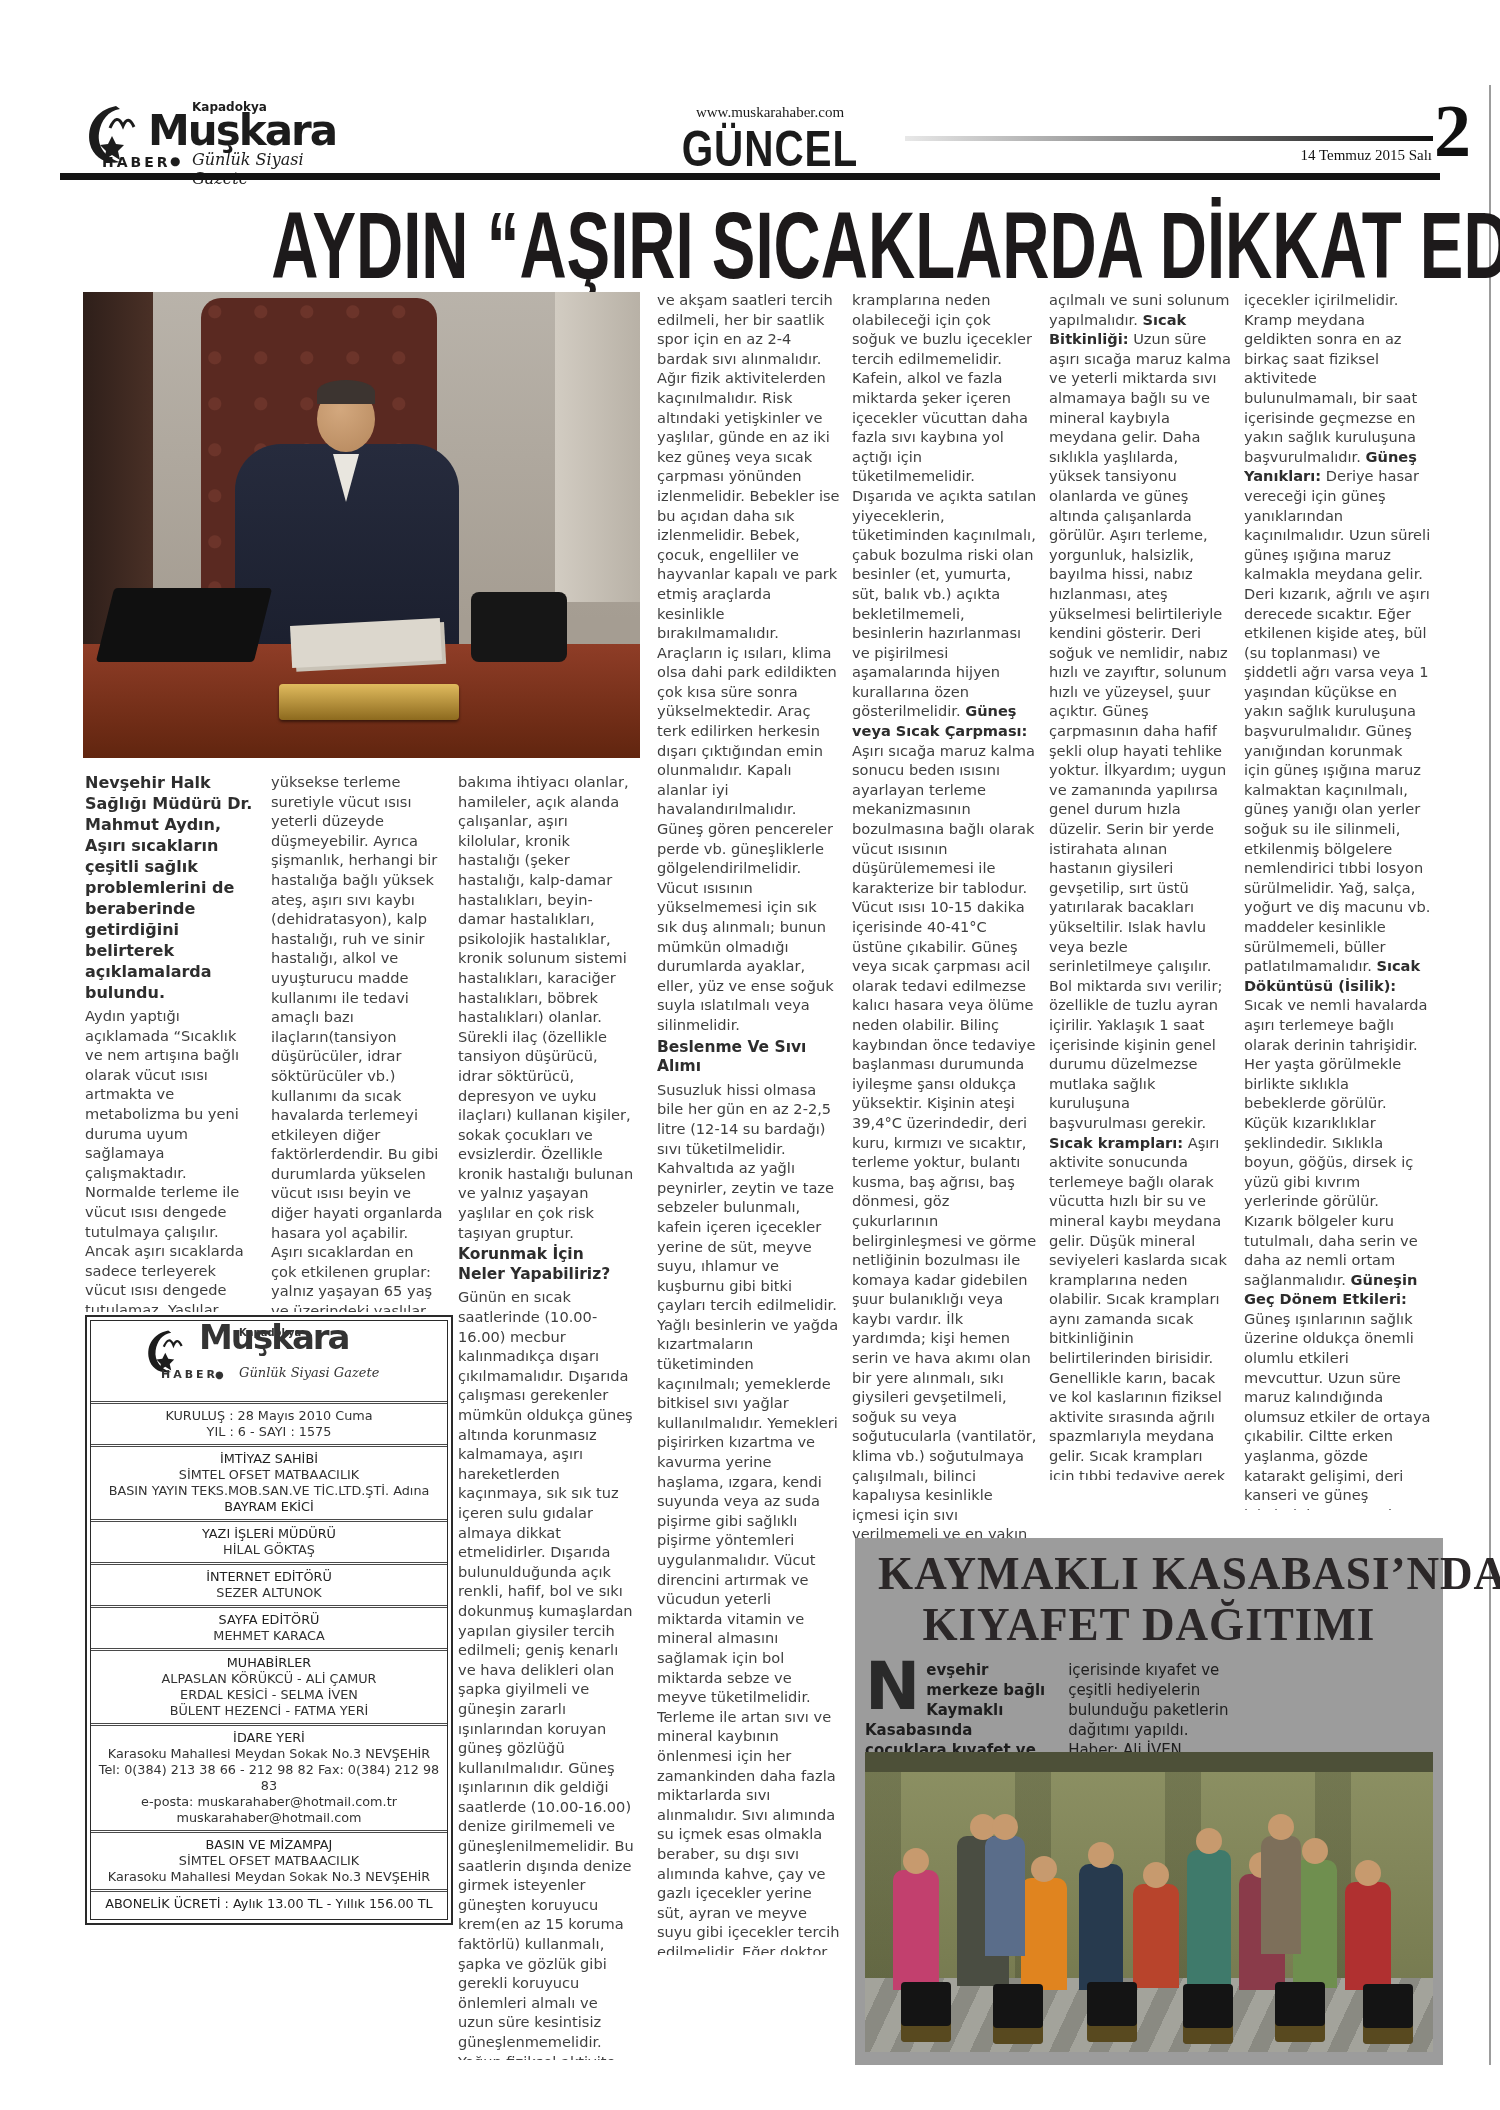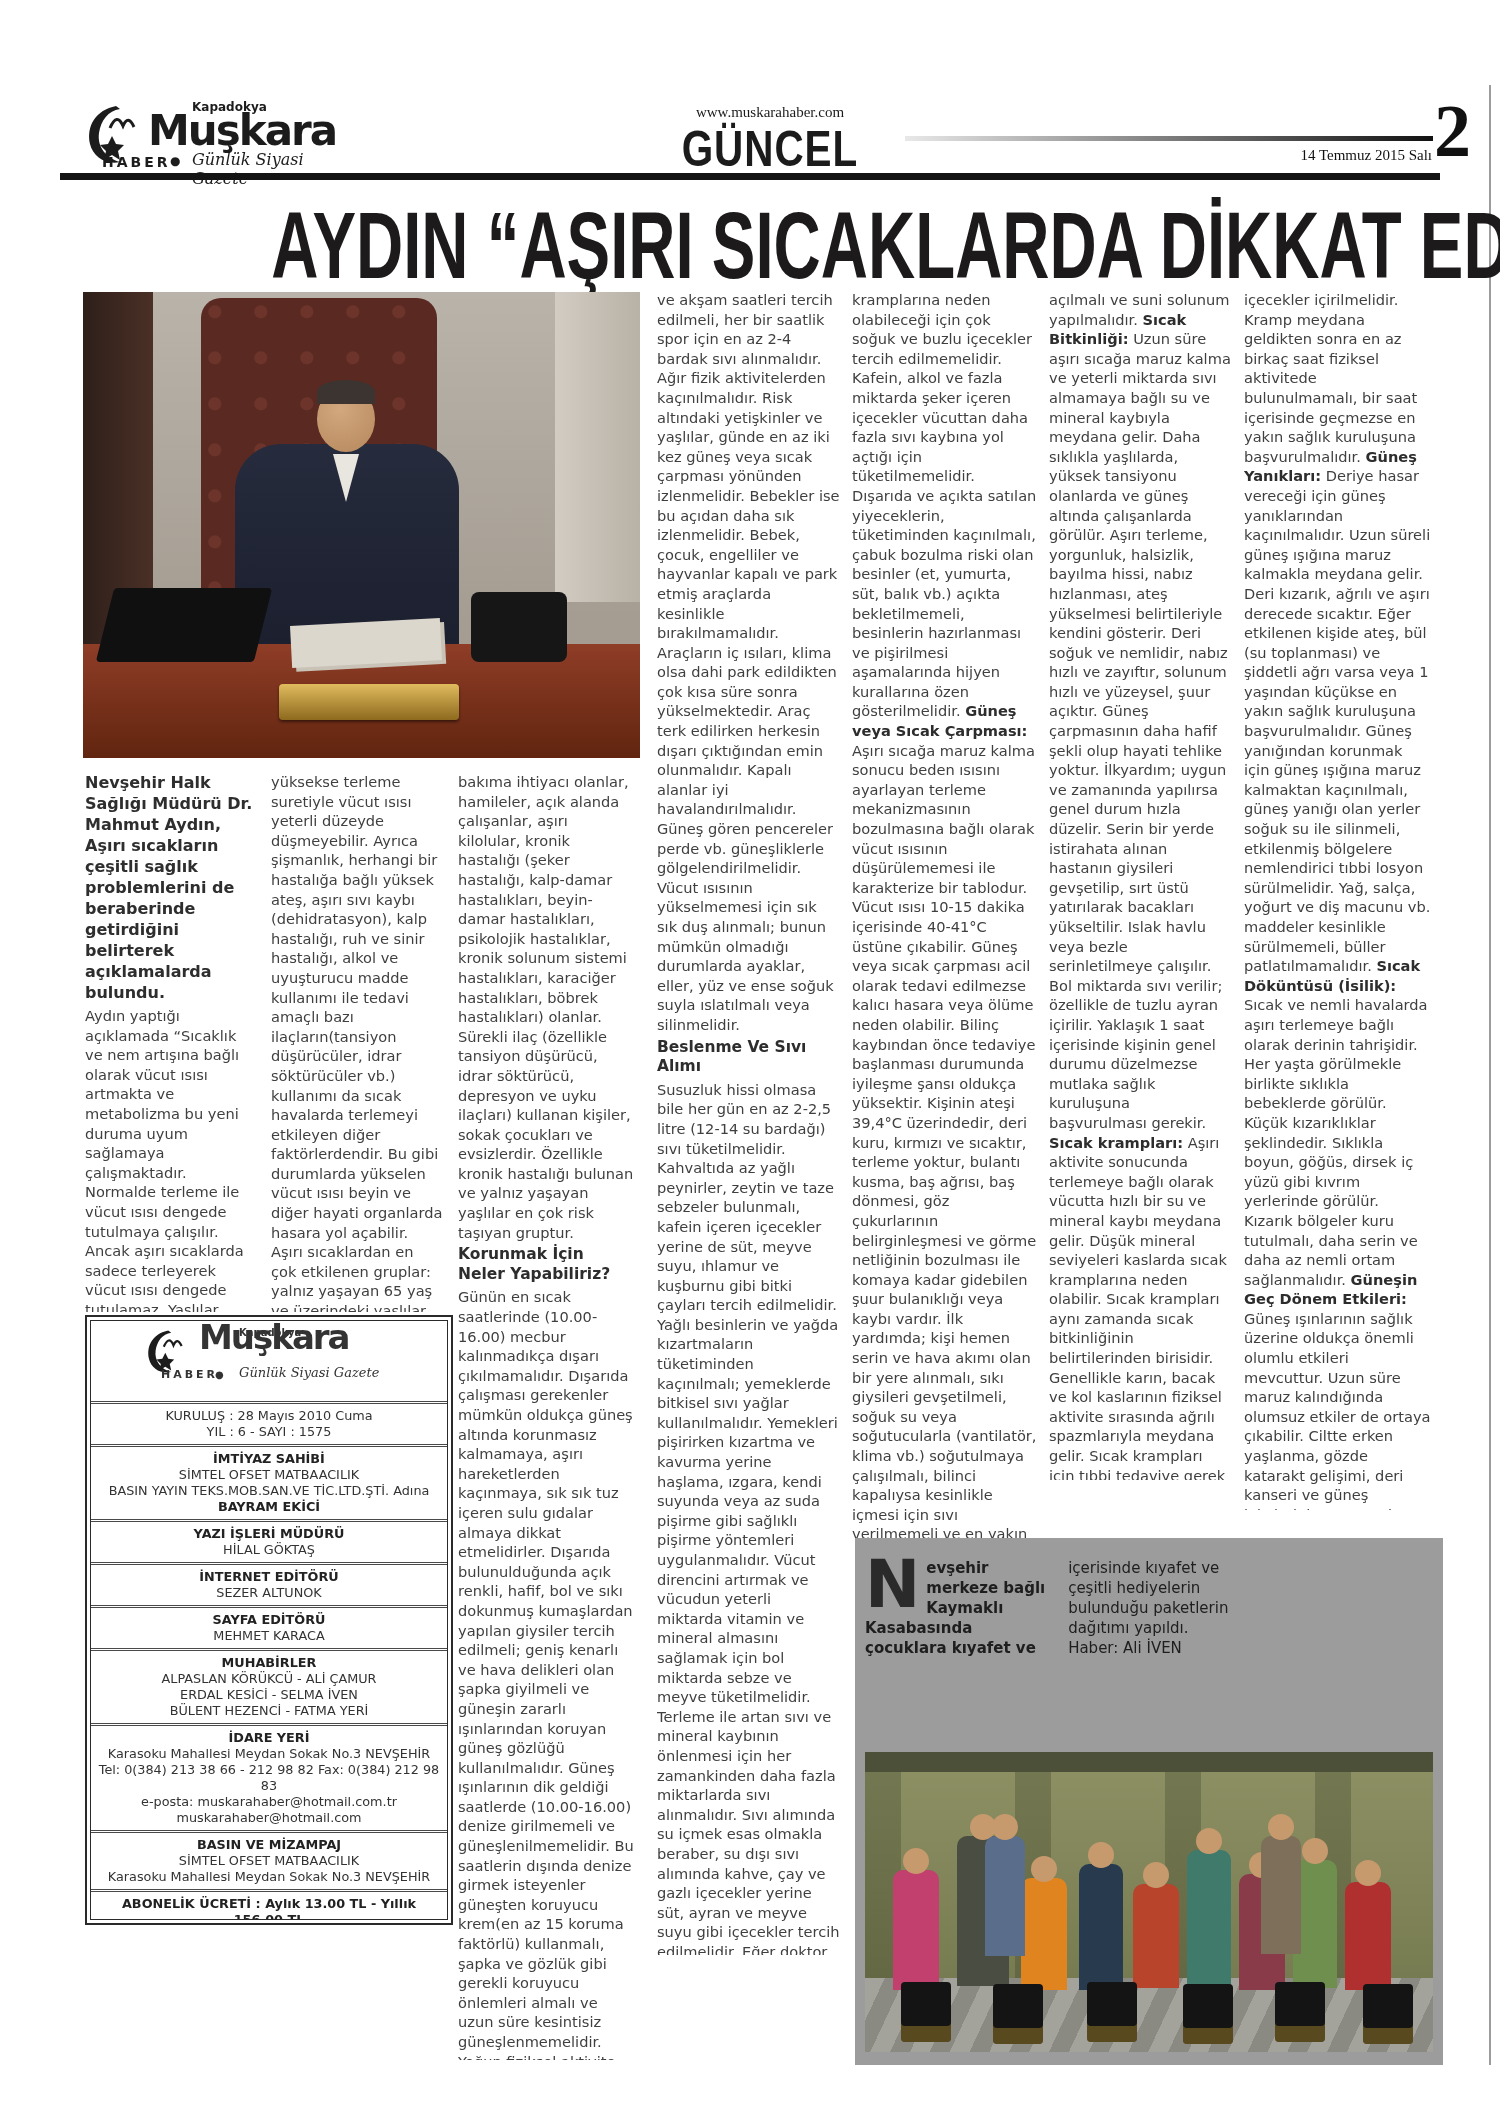--- a/index.html
+++ b/index.html
@@ -76,21 +76,21 @@
   .c6{left:1049px;top:290px;width:183px;height:1190px;}
   .c7{left:1244px;top:290px;width:188px;height:1220px;}
 
   
   .kunye{position:absolute;left:85px;top:1315px;width:368px;height:610px;border:2px solid #2a2a2a;
          background:#fff;box-sizing:border-box;padding:3px;}
   .kunye-in{border:1px solid #2a2a2a;height:100%;box-sizing:border-box;overflow:hidden;}
   .ksec{border-bottom:3px double #4a4a4a;text-align:center;padding:4px 6px;font-size:12.8px;
         line-height:16px;color:#333;}
   .ksec:last-child{border-bottom:none;}
-  .ktitle{font-weight:bold;color:#222;}
+  .ktitle{font-weight:normal;color:#222;}
   .klogo{position:relative;height:72px;}
   .klogo .logo-region{left:148px;top:4px;font-size:10px;}
   .klogo .logo-name{left:108px;top:8px;font-size:34px;}
   .klogo .logo-haber{left:70px;top:46px;font-size:11px;}
   .klogo .logo-dot{left:124px;top:46px;font-size:10px;}
   .klogo .logo-tagline{left:148px;top:44px;font-size:13px;}
   .klogo svg{position:absolute;left:52px;top:6px;}
 
   
   .art2{position:absolute;left:855px;top:1538px;width:588px;height:527px;background:#9c9c9c;
@@ -263,20 +263,24 @@
       </div>
 
       <div class="ksec">
         <span class="ktitle">ABONELİK ÜCRETİ : Aylık 13.00 TL - Yıllık 156.00 TL</span>
       </div>
 
     </div>
   </div>
 
   <div class="art2">
+    <div class="art2-hl">
+      <span>KAYMAKLI KASABASI’NDA</span><br>
+      <span>KIYAFET DAĞITIMI</span>
+    </div>
     <div class="art2-intro">
       <div class="icol ibold">
         <span class="dropcap">N</span><span>evşehir merkeze bağlı Kaymaklı Kasabasında çocuklara kıyafet ve</span>
       </div>
       <div class="icol">
         <span>içerisinde kıyafet ve çeşitli hediyelerin bulunduğu paketlerin dağıtımı yapıldı.</span><br>
         <span>Haber: Ali İVEN</span>
       </div>
     </div>
   </div>

